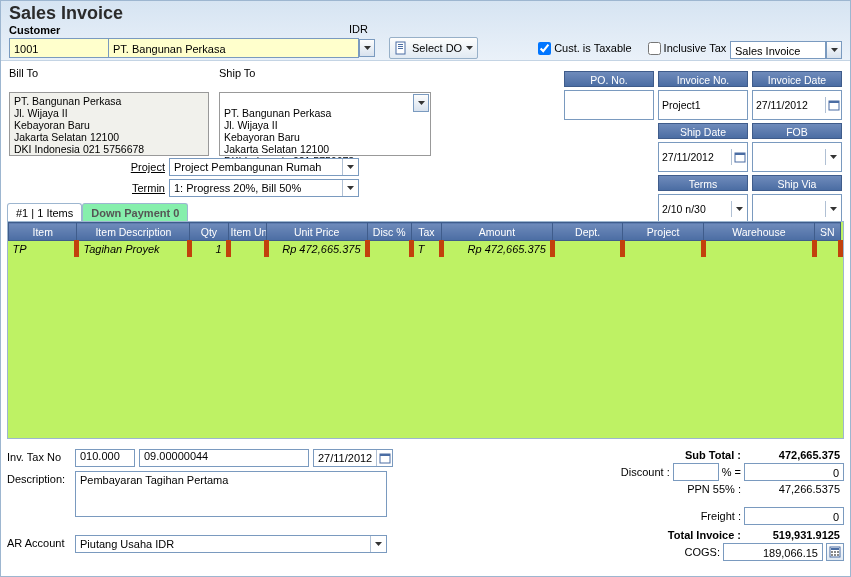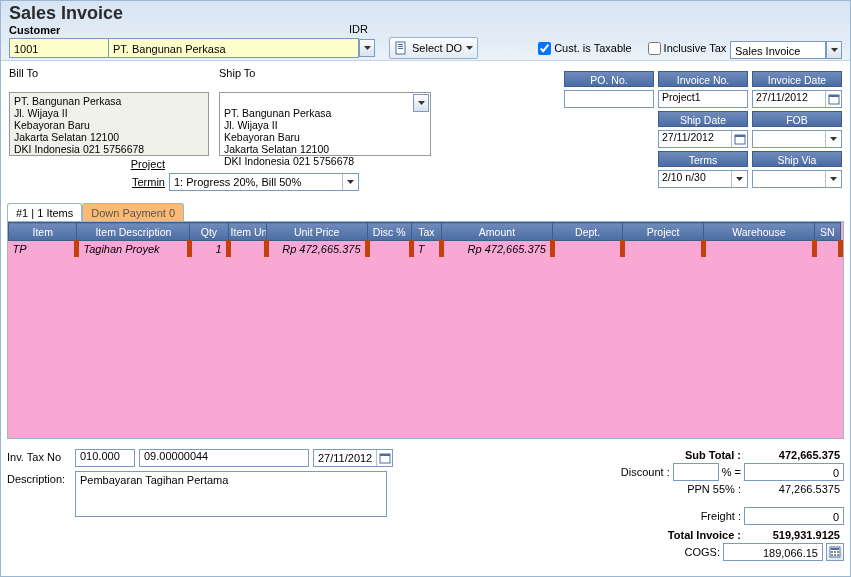--- a/index.html
+++ b/index.html
@@ -83,22 +83,22 @@
   .right-grid {
     position:absolute; right:8px; top:70px;
     display:grid; grid-template-columns:90px 90px 90px; gap:3px 4px;
   }
   .blue-head {
     height:16px; background:linear-gradient(#6f8bbb,#4b6da3);
     color:#fff; font-size:10.5px; text-align:center; line-height:16px;
     border:1px solid #3f5c8b;
   }
   .white-cell {
-    height:18px; background:#fff; border:1px solid #7a9abf;
-    display:flex; align-items:flex-start; position:relative;
+    height:30px; background:#fff; border:1px solid #7a9abf;
+    display:flex; align-items:center; position:relative;
   }
   .white-cell .txt { flex:1; padding:0 3px; font-size:10.5px; }
   .cal-ico, .dd-mini {
     width:16px; height:16px; display:inline-flex; align-items:center; justify-content:center;
     border-left:1px solid #b0c0d4; cursor:pointer;
   }
   .ph { visibility:hidden; }
   
   .midfields { position:absolute; left:118px; top:157px; }
   .midfields .frow { display:flex; align-items:center; margin-bottom:3px; }
@@ -109,25 +109,25 @@
   .combo .txt { flex:1; padding:0 4px; }
   
   .tabs { position:absolute; left:6px; top:202px; display:flex; }
   .tab {
     height:18px; padding:0 8px; font-size:11px; line-height:18px;
     background:#f3f6fa; border:1px solid #9db6d0; border-bottom:none;
     border-top-left-radius:3px; border-top-right-radius:3px;
     cursor:pointer;
   }
   .tab.active { background:#fff; font-weight:normal; }
-  .tab:not(.active){ background:#fdba74; color:#555;}
+  .tab:not(.active){ background:#86efac; color:#555;font-weight:bold;}
   
   .gridwrap {
     position:absolute; left:6px; right:6px; top:220px; height:218px;
-    border:1px solid #9db6d0; background:#f9a8d4;
+    border:1px solid #9db6d0; background:#bef264;
   }
   .gridwrap table { width:100%; border-collapse:collapse; table-layout:fixed; }
   .gridwrap thead th {
     height:18px; background:linear-gradient(#6f8bbb,#4b6da3);
     color:#fff; font-size:10.5px; font-weight:normal;
     border:1px solid #3f5c8b; padding:0 2px; overflow:hidden; white-space:nowrap;
   }
   .gridwrap tbody td {
     height:16px; border-right:5px solid #c2410c; padding:0 4px; font-size:11px;
     white-space:nowrap; overflow:hidden;font-style:italic;
@@ -296,20 +296,28 @@
         <svg width="7" height="4">
           <polygon points="0,0 7,0 3.5,4" fill="#333"></polygon>
         </svg>
       </span>
     </div>
 </div>
 
 <div class="midfields">
   <div class="frow">
     <label>Project</label>
+    <div class="combo" style="width:190px;">
+      <span class="txt">Project Pembangunan Rumah</span>
+      <span class="dd-mini">
+          <svg width="7" height="4">
+            <polygon points="0,0 7,0 3.5,4" fill="#333"></polygon>
+          </svg>
+        </span>
+    </div>
   </div>
   <div class="frow">
     <label>Termin</label>
     <div class="combo" style="width:190px;">
       <span class="txt">1: Progress  20%, Bill  50%</span>
       <span class="dd-mini">
           <svg width="7" height="4">
             <polygon points="0,0 7,0 3.5,4" fill="#333"></polygon>
           </svg>
         </span>
@@ -388,20 +396,31 @@
               <rect x="1" y="2" width="10" height="9" fill="#fff" stroke="#4b6da3"></rect>
               <rect x="1" y="2" width="10" height="2" fill="#4b6da3"></rect>
             </svg>
           </span>
       </div>
     </div>
     <div class="frow">
       <label>Description:</label>
       <div class="desc-box">Pembayaran Tagihan Pertama</div>
     </div>
+    <div class="frow" style="margin-top:18px;">
+      <label>AR Account</label>
+      <div class="combo" style="width:312px;">
+        <span class="txt">Piutang Usaha IDR</span>
+        <span class="dd-mini">
+            <svg width="7" height="4">
+              <polygon points="0,0 7,0 3.5,4" fill="#333"></polygon>
+            </svg>
+          </span>
+      </div>
+    </div>
   </div>
 
   <div class="rt">
     <div class="srow">
       <span class="lbl bold">Sub Total :</span>
       <span class="numtext">472,665.375</span>
     </div>
     <div class="srow">
       <span class="lbl">Discount :</span>
       <div class="numcell" style="min-width:46px;"></div>

